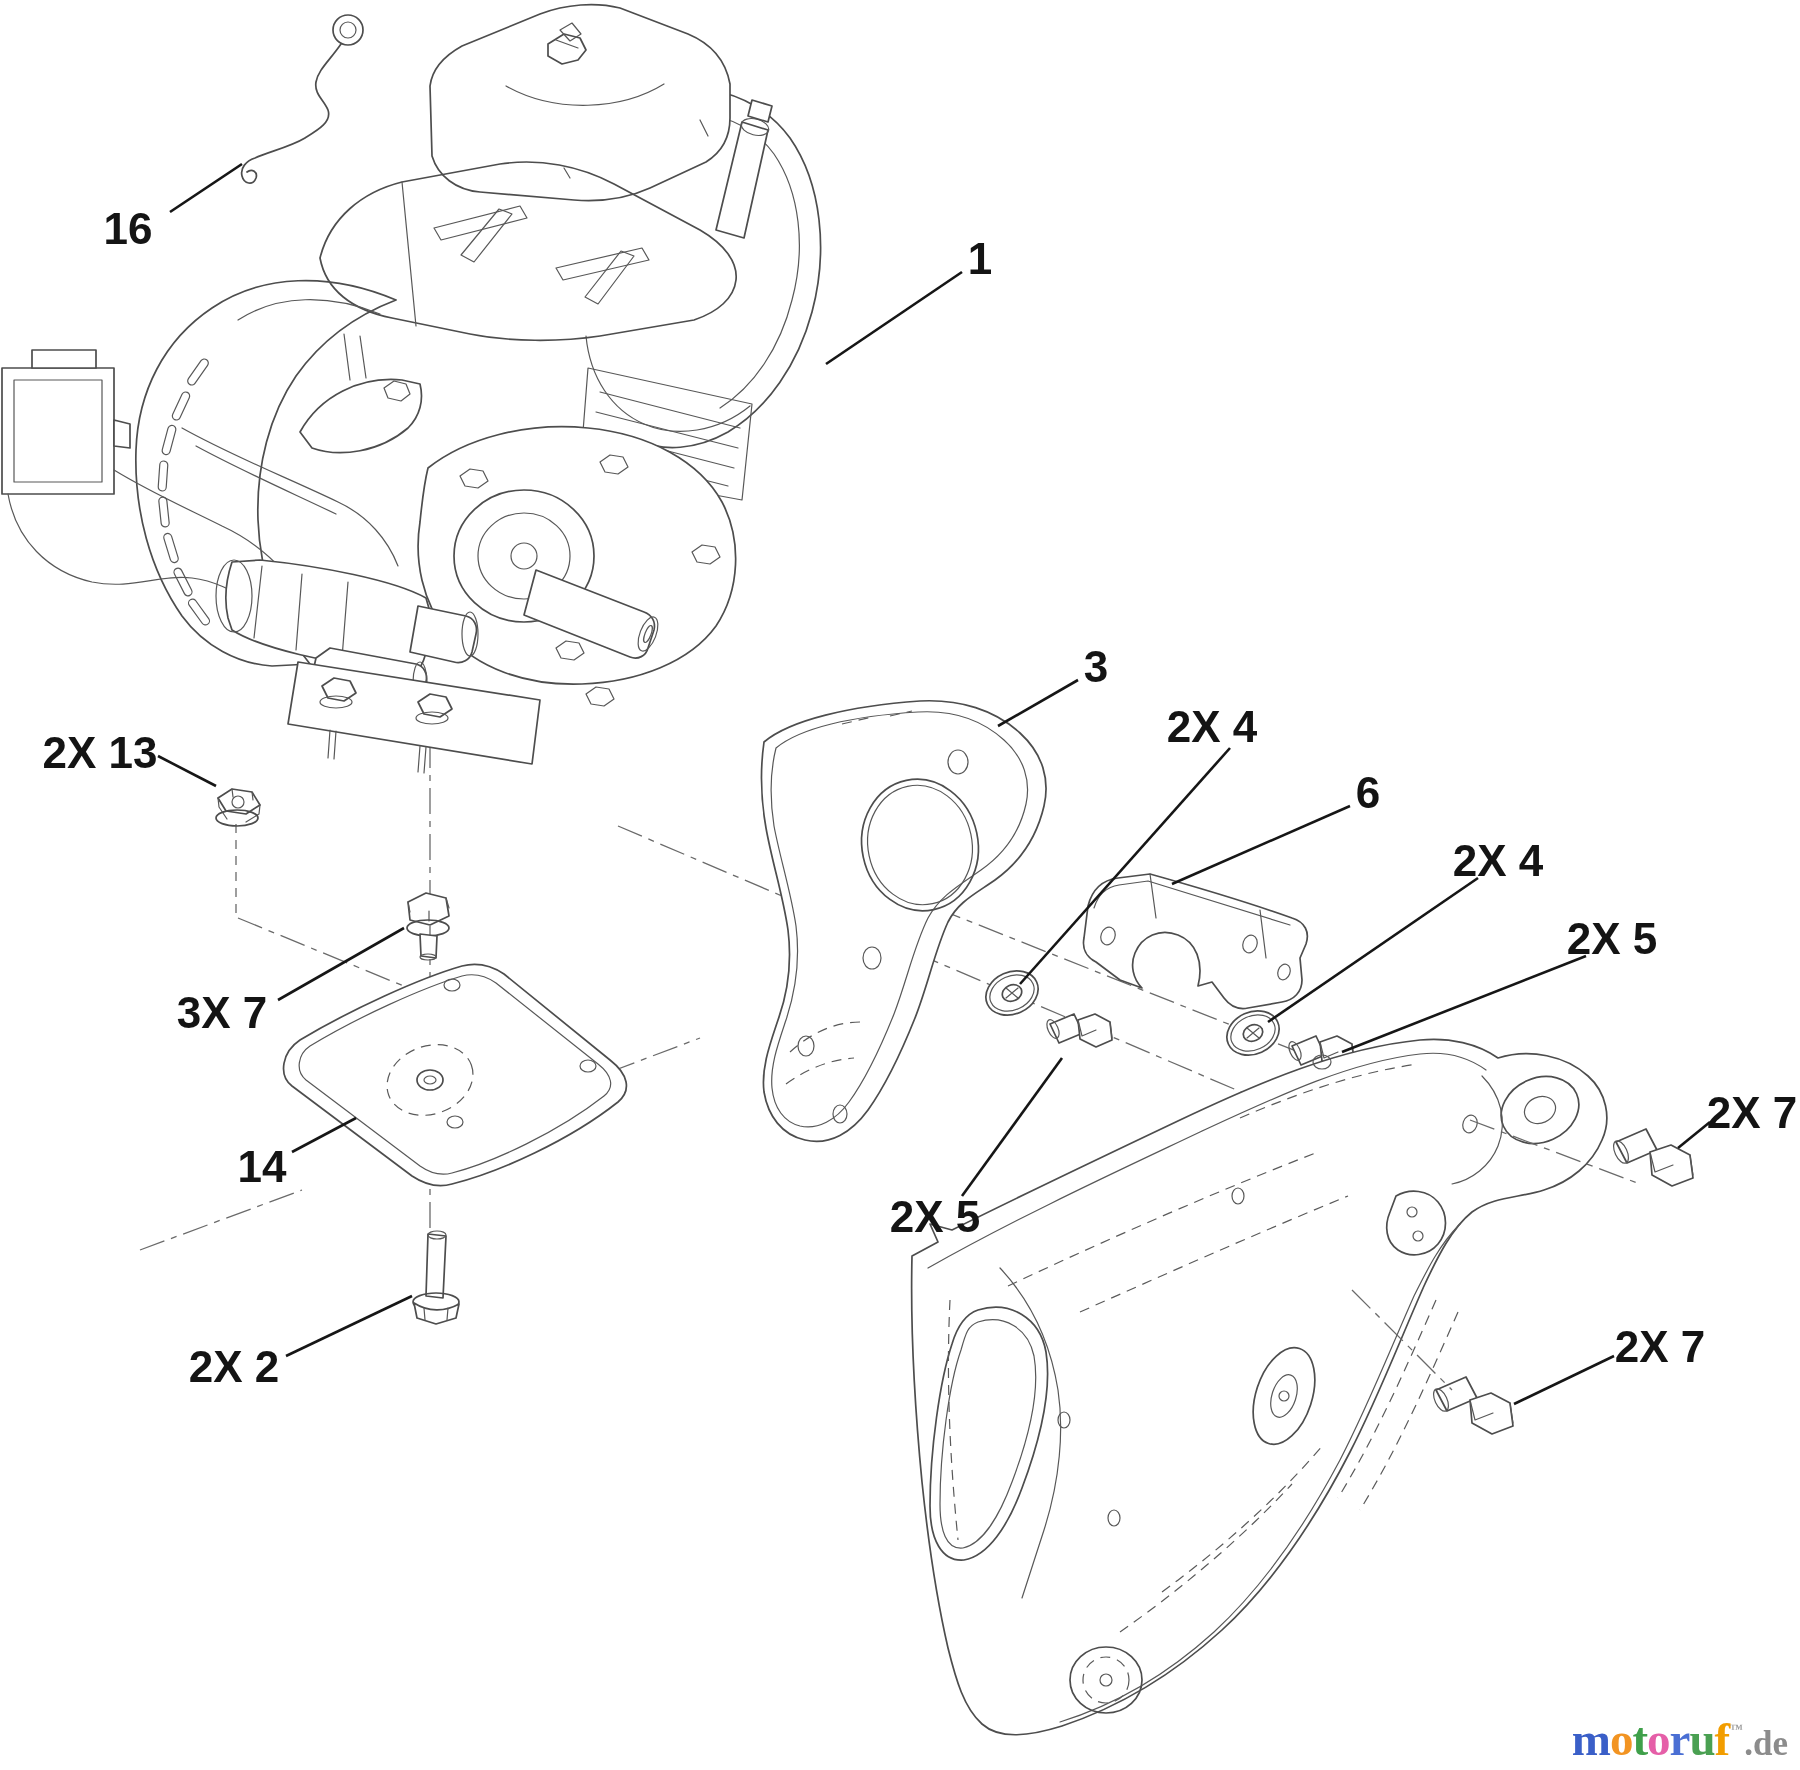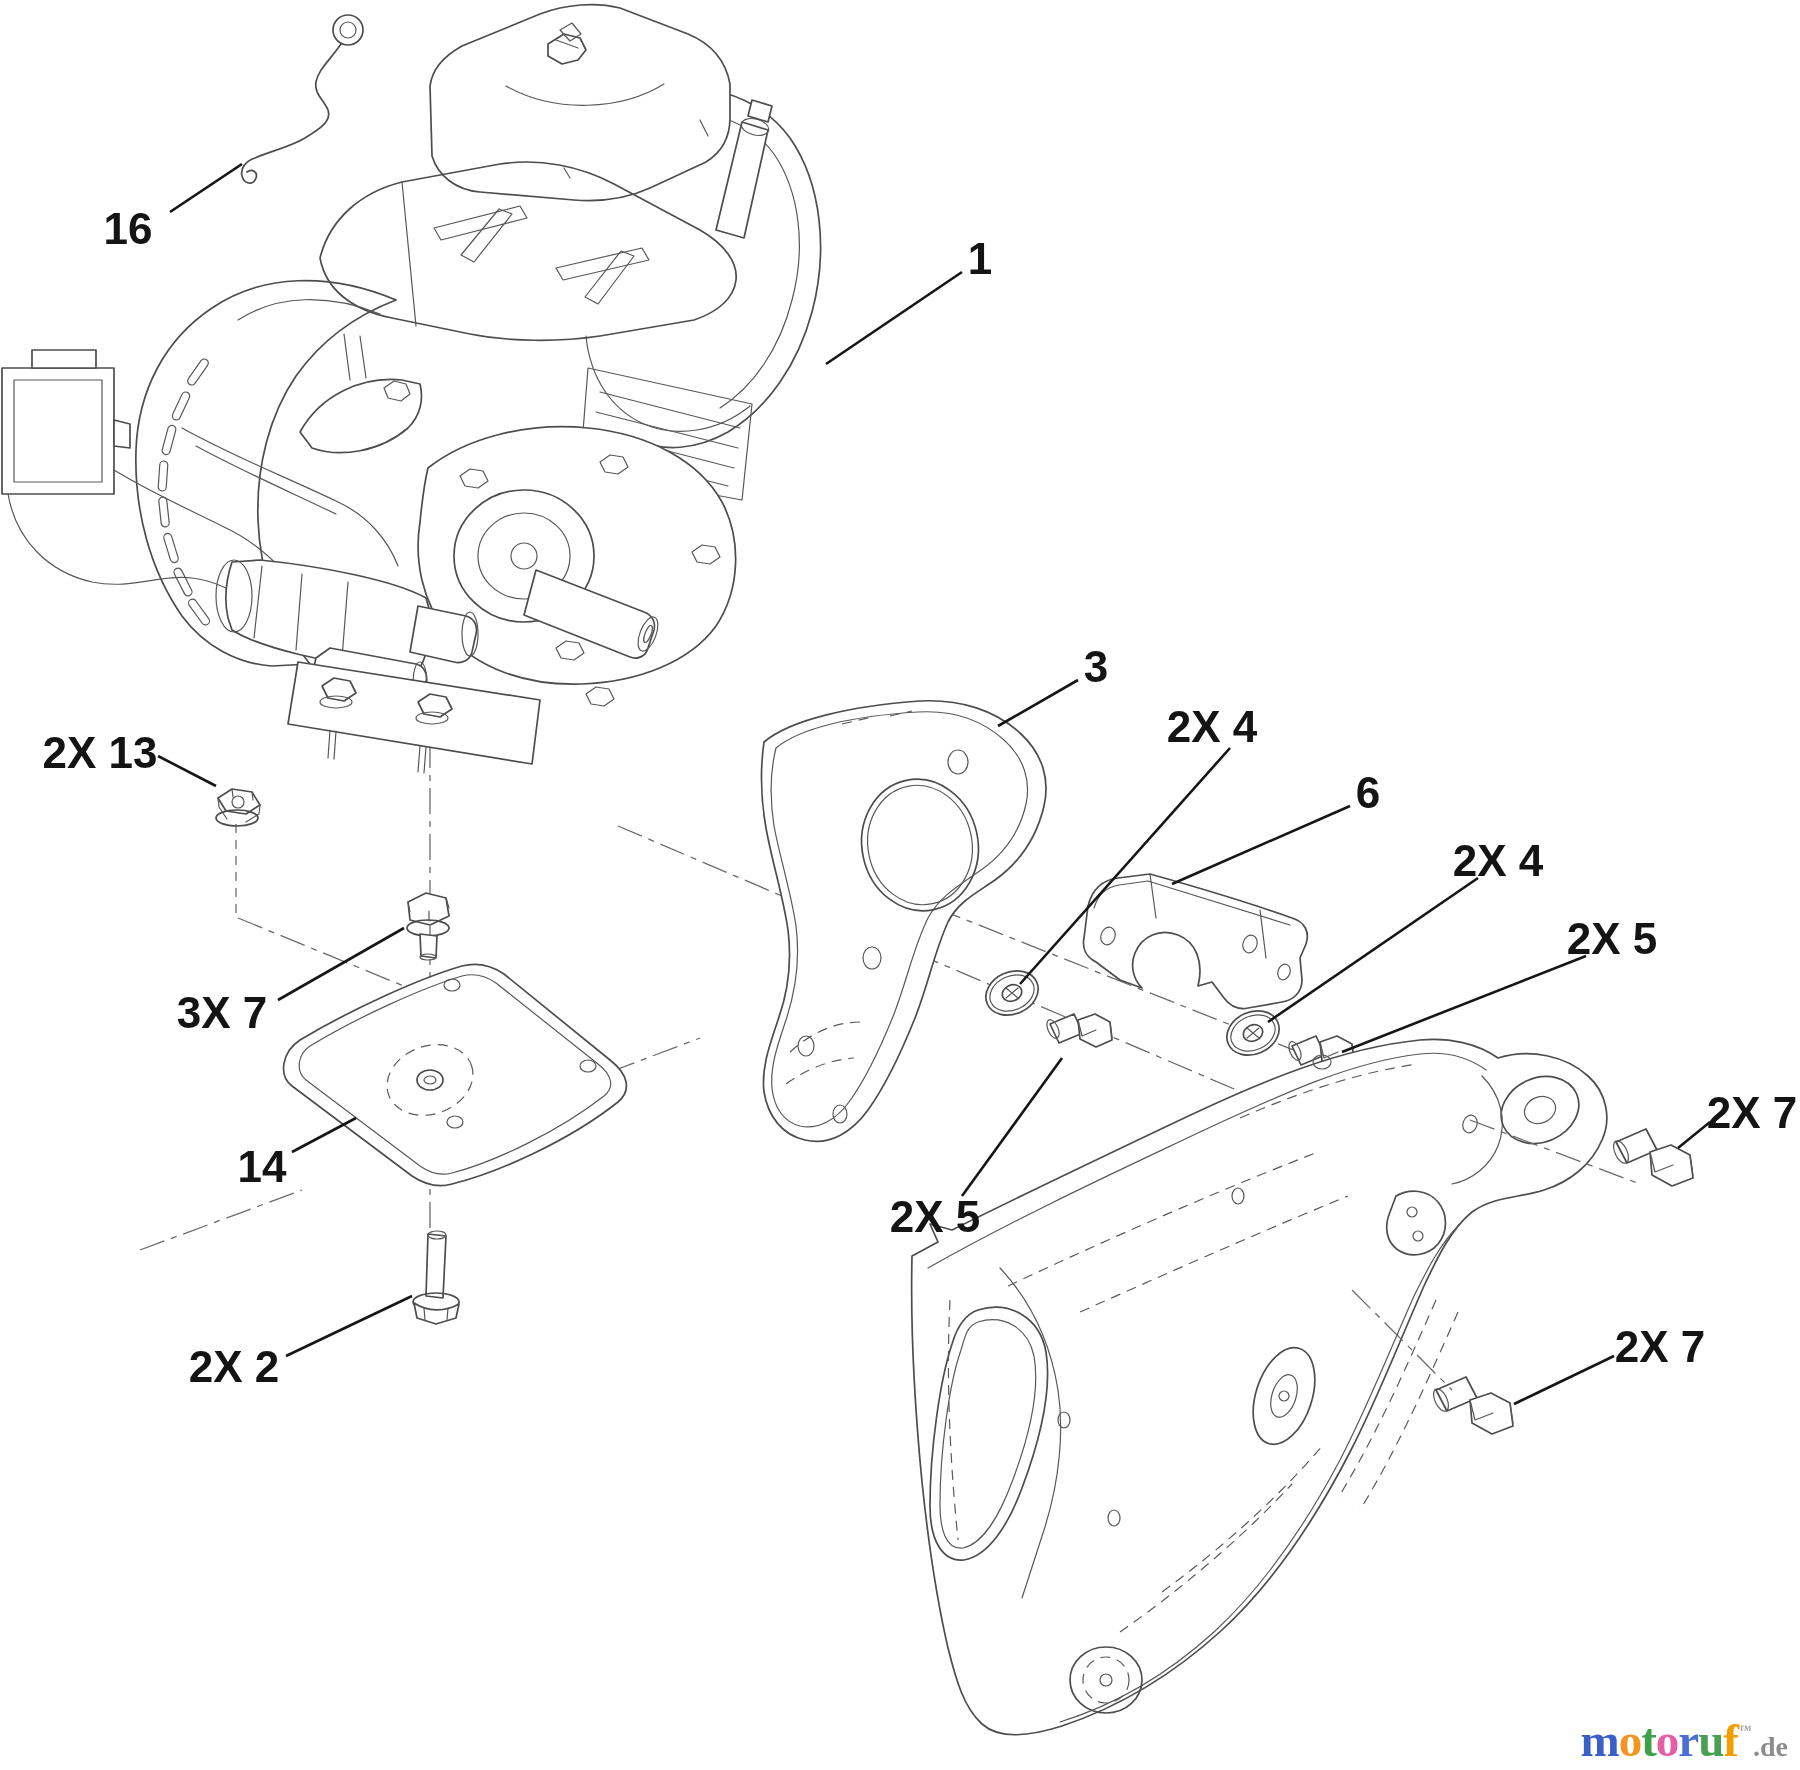--- a/index.html
+++ b/index.html
@@ -12,21 +12,21 @@
   .body {fill:#ffffff;stroke:#4d4d4d;stroke-width:1.7;stroke-linejoin:round;}
   .dash {fill:none;stroke:#5a5a5a;stroke-width:1.2;stroke-dasharray:10 7;}
   .cl   {fill:none;stroke:#6a6a6a;stroke-width:1.3;stroke-dasharray:26 7 6 7;}
   .leader{stroke:#161616;stroke-width:2.6;fill:none;}
   .label{font-family:"Liberation Sans",sans-serif;font-weight:bold;font-size:44px;fill:#141414;}
   
   .watermark{position:absolute;right:12px;bottom:6px;display:flex;align-items:baseline;
              font-family:"Liberation Serif", serif;font-weight:bold;}
   .watermark .lt{font-size:47px;letter-spacing:-1px;line-height:1;}
   .watermark .tm{font-size:13px;color:#9a9a9a;margin-left:1px;transform:translateY(-22px);}
-  .watermark .suffix{font-size:28px;color:#8c8c8c;font-weight:bold;margin-left:1px;}
+  .watermark .suffix{font-size:35px;color:#8c8c8c;font-weight:bold;margin-left:1px;}
 </style>
 </head>
 <body>
 
 <div class="stage">
 <svg viewBox="0 0 1800 1770" width="1800" height="1770">
 
   <g>
     <path class="cl" d="M 618,826 L 1260,1100"></path>
     <path class="cl" d="M 936,908 L 1465,1118"></path>

